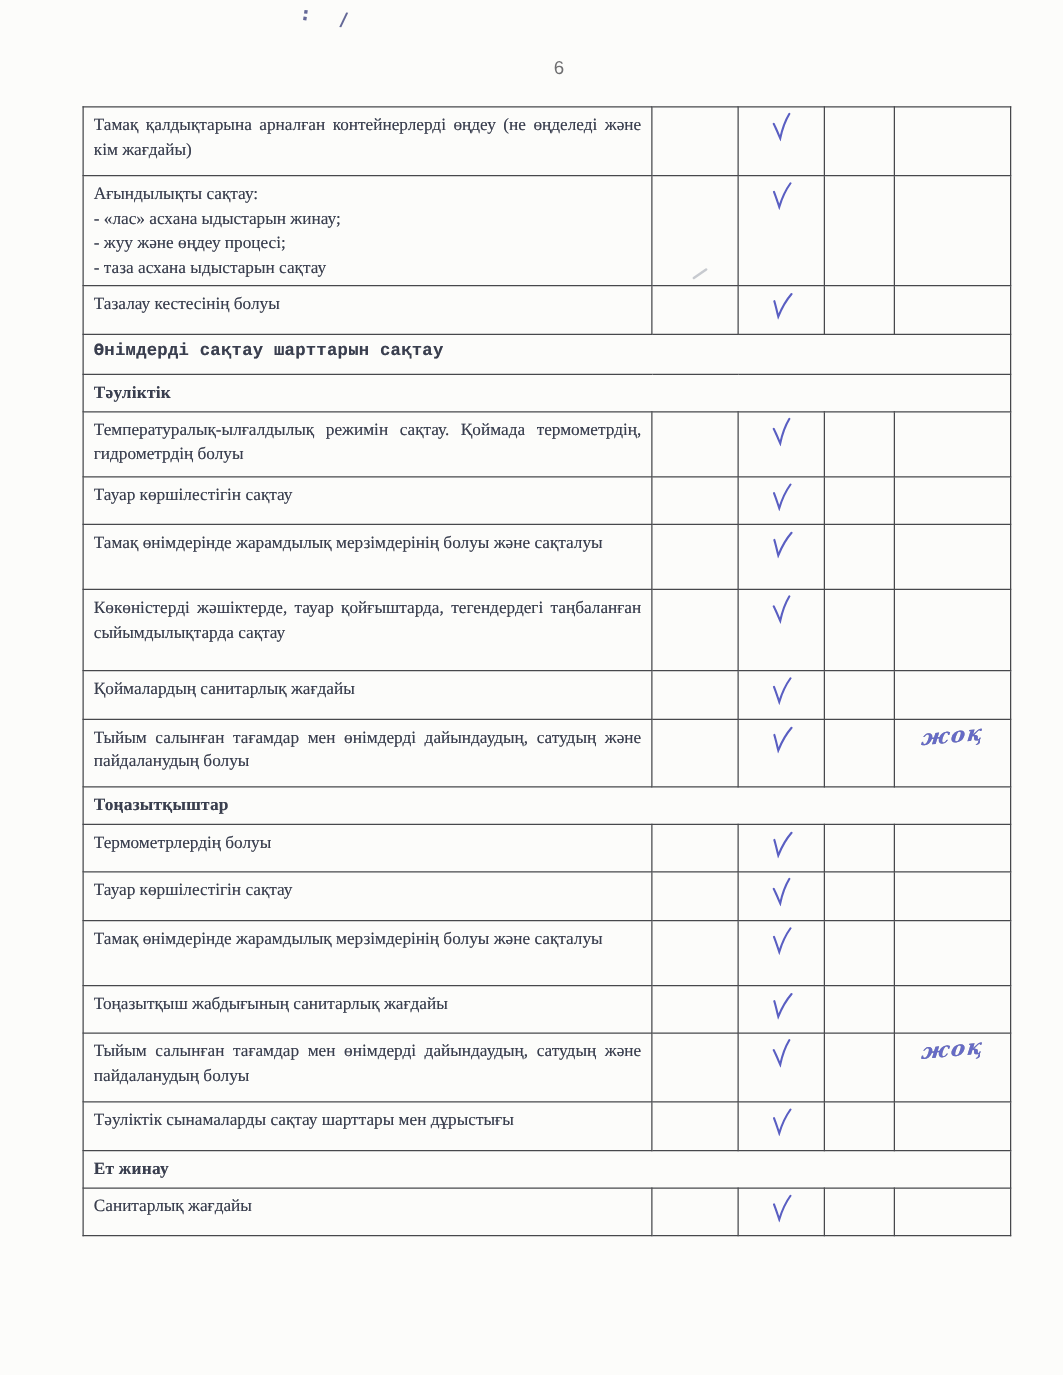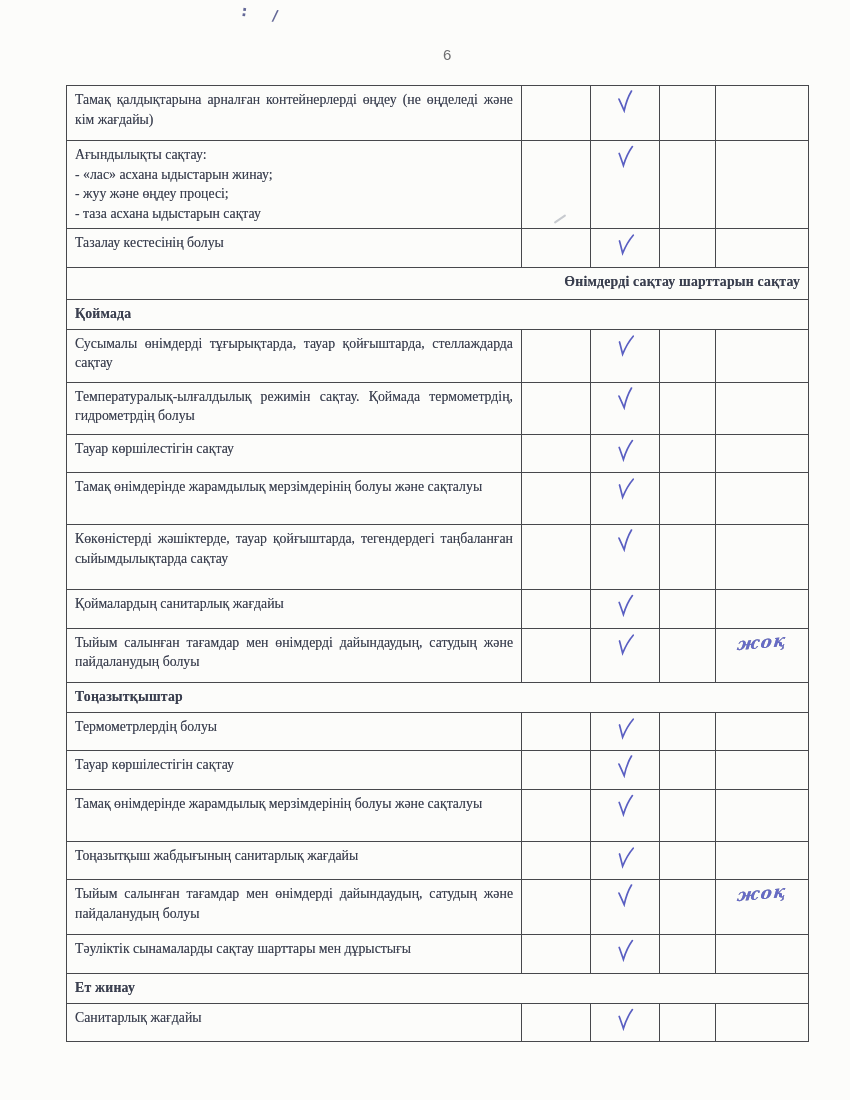--- a/index.html
+++ b/index.html
@@ -44,21 +44,21 @@
     text-align:justify;
     white-space:pre-line;
   }
   td.c-head{
     font-weight:bold;
     font-size:15px;
     color:#2c3040;
     letter-spacing:.2px;
     vertical-align:middle;
   }
-  td.c-head.center{text-align:right;}
+  td.c-head.center{text-align:left;font-family:Liberation Mono, monospace;}
   td.c-cell{vertical-align:middle;text-align:center;padding:2px;}
   .tick{display:inline-block;}
   .tick svg{display:block;}
   .note{
     display:inline-block;
     font-style:italic;
     color:#5a5fc2;
     font-size:17px;
     letter-spacing:1.5px;
     transform:rotate(-5deg) skewX(-12deg);
@@ -111,30 +111,21 @@
           <td class="c-cell"><span class="tick" style="transform:rotate(5deg)"><svg width="17" height="23" viewBox="0 0 17 23">
                 <path d="M2.2 8.5 C3.6 12 5.2 17 6.4 20.5 C8.4 14 12.2 6 15.4 1.6" fill="none" stroke="#5a5fc2" stroke-width="1.7" stroke-linecap="round"></path>
               </svg></span></td>
           <td class="c-cell"></td>
           <td class="c-cell"></td>
         </tr>
         <tr style="height: 32px;">
           <td colspan="5" class="c-head center">Өнімдерді сақтау шарттарын сақтау</td>
         </tr>
         <tr style="height: 30px;">
-          <td colspan="5" class="c-head">Қоймада</td>
-        </tr>
-        <tr style="height: 53px;">
-          <td class="c-text">Сусымалы өнімдерді тұғырықтарда, тауар қойғыштарда, стеллаждарда сақтау</td>
-          <td class="c-cell"></td>
-          <td class="c-cell"><span class="tick" style="transform:rotate(5deg)"><svg width="17" height="23" viewBox="0 0 17 23">
-                <path d="M2.2 8.5 C3.6 12 5.2 17 6.4 20.5 C8.4 14 12.2 6 15.4 1.6" fill="none" stroke="#5a5fc2" stroke-width="1.7" stroke-linecap="round"></path>
-              </svg></span></td>
-          <td class="c-cell"></td>
-          <td class="c-cell"></td>
+          <td colspan="5" class="c-head">Тәуліктік</td>
         </tr>
         <tr style="height: 52px;">
           <td class="c-text">Температуралық-ылғалдылық режимін сақтау. Қоймада термометрдің, гидрометрдің болуы</td>
           <td class="c-cell"></td>
           <td class="c-cell"><span class="tick" style="transform:rotate(-5deg)"><svg width="17" height="23" viewBox="0 0 17 23">
                 <path d="M2.2 8.5 C3.6 12 5.2 17 6.4 20.5 C8.4 14 12.2 6 15.4 1.6" fill="none" stroke="#5a5fc2" stroke-width="1.7" stroke-linecap="round"></path>
               </svg></span></td>
           <td class="c-cell"></td>
           <td class="c-cell"></td>
         </tr>

